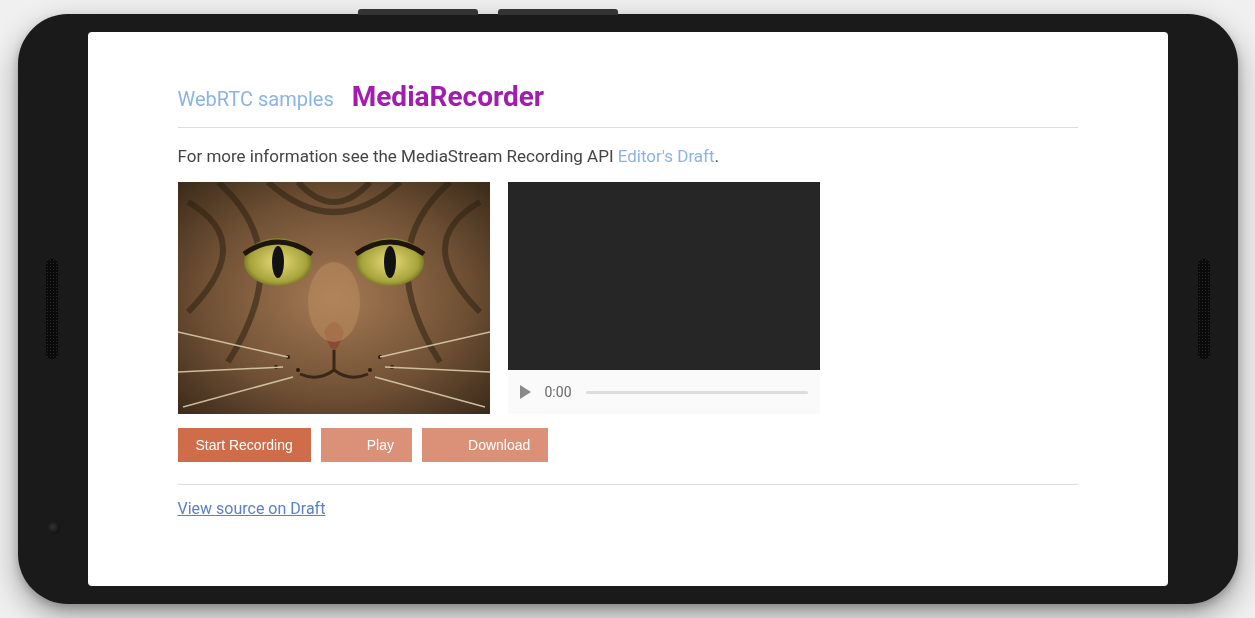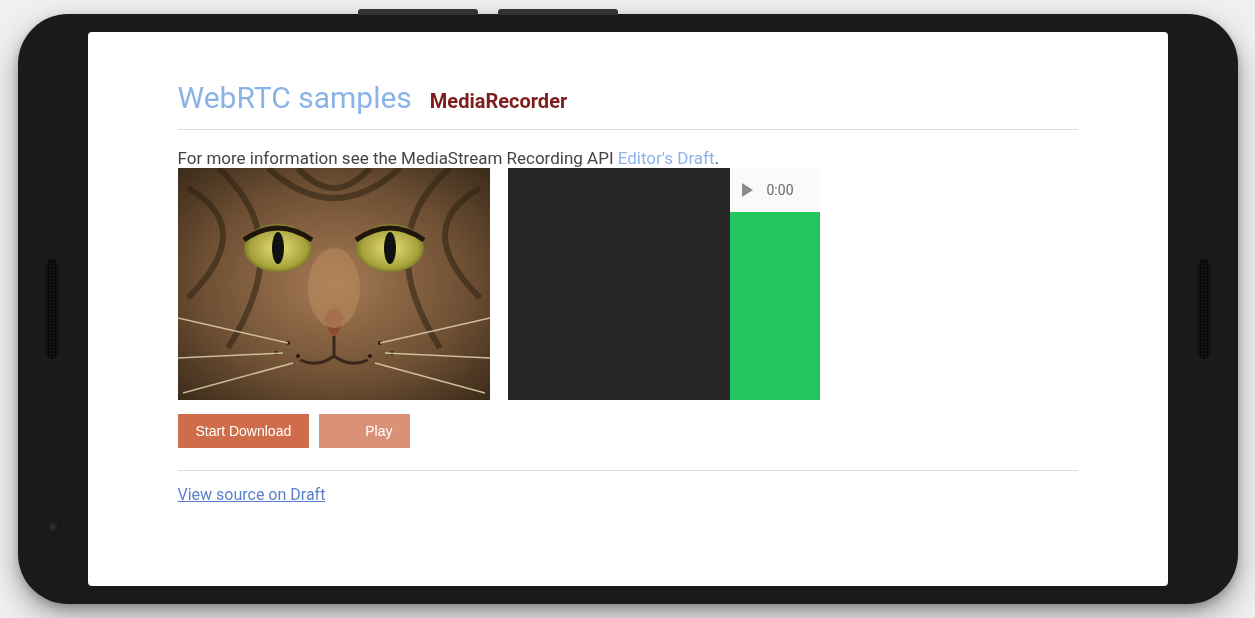--- a/index.html
+++ b/index.html
@@ -69,54 +69,55 @@
     .title-row {
       display: flex;
       align-items: baseline;
       gap: 18px;
       border-bottom: 1px solid #ddd;
       padding-bottom: 14px;
       margin-bottom: 18px;
     }
     .title-link {
       color: #8ab4e8;
-      font-size: 30px;
+      font-size: 20px;
       font-weight: 400;
       text-decoration: none;
     }
     .title-main {
-      color: #7f1d1d;
-      font-size: 20px;
+      color: #a21caf;
+      font-size: 28px;
       font-weight: 700;
     }
     .intro {
       font-size: 17px;
       color: #444;
-      margin-bottom: 0;
+      margin-bottom: 16px;
     }
     .intro a { color: #8ab4e8; text-decoration: none; }
     .media-row {
       display: flex;
       gap: 18px;
       margin-bottom: 14px;
     }
     .video-preview {
       width: 312px;
       height: 232px;
       background: #2a2a2a;
       position: relative;
       overflow: hidden;
     }
     
     .video-preview svg { width: 100%; height: 100%; display: block; }
     .player {
       width: 312px;
       height: 232px;
-      background: #22c55e;
-      display: flex;
+      background: #eab308;
+      display: flex;
+      flex-direction: column;
     }
     .player-top {
       flex: 1;
       background: #262626;
     }
     .player-controls {
       height: 44px;
       background: #fafafa;
       display: flex;
       align-items: center;
@@ -253,22 +254,23 @@
         <div class="player-top"></div>
         <div class="player-controls">
           <div class="play-triangle"></div>
           <span class="timecode">0:00</span>
           <div class="progress"></div>
         </div>
       </div>
     </div>
 
     <div class="button-row">
-      <button class="btn">Start Download</button>
+      <button class="btn">Start Recording</button>
       <button class="btn secondary">Play</button>
+      <button class="btn secondary">Download</button>
     </div>
 
     <hr class="footer-sep">
 
     <a href="#" class="source-link">View source on Draft</a>
 
   </div>
 </div>
 
 </body></html>

